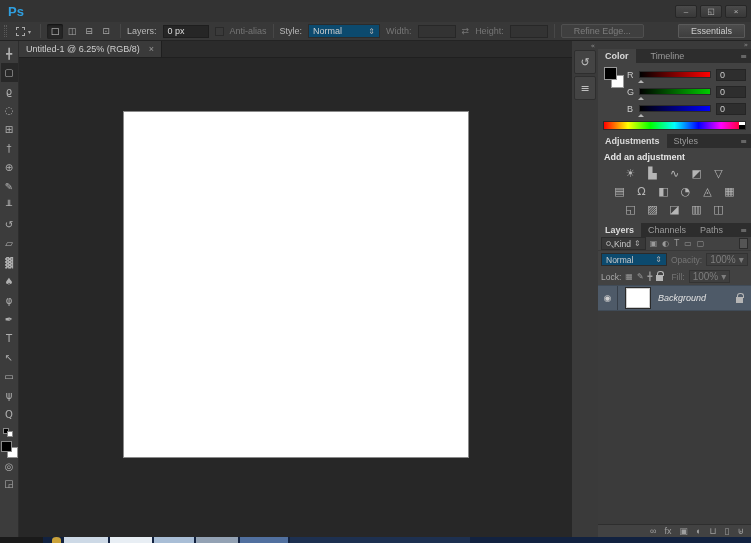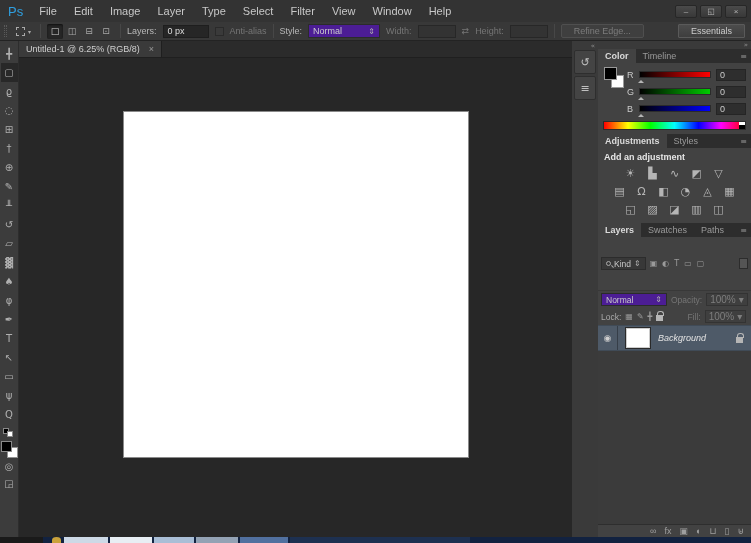--- a/index.html
+++ b/index.html
@@ -2,41 +2,41 @@
 <html><head>
 <meta charset="utf-8">
 <style>
   * { margin:0; padding:0; box-sizing:border-box; }
   html,body { width:751px; height:543px; overflow:hidden; background:#1a1a1a; }
   .app { width:751px; height:543px; background:#3a3a3a; font-family:"Liberation Sans",sans-serif; position:relative; display:flex; flex-direction:column; }
   .glyph, .tglyph, .aicon, .licon { font-family:"DejaVu Sans","Liberation Sans",sans-serif; }
 
   
   .menubar { height:22px; background:#333333; display:flex; align-items:center; padding-left:8px; flex:none; }
-  .ps-logo { color:#2f9fe0; font-weight:normal; font-size:13px; margin-right:16px; }
+  .ps-logo { color:#2f9fe0; font-weight:bold; font-size:13px; margin-right:16px; }
   .menus { display:flex; }
   .menu-item { color:#c8c8c8; font-size:11px; margin-right:17px; cursor:default; }
   .win-controls { margin-left:auto; display:flex; gap:3px; margin-right:4px; }
   .win-btn { width:22px; height:13px; background:linear-gradient(#4a4a4a,#383838); border:1px solid #272727; color:#b5b5b5; font-size:8px; line-height:11px; text-align:center; border-radius:2px; }
 
   
   .optionsbar { height:19px; background:#383838; border-bottom:1px solid #232323; display:flex; align-items:center; font-size:9px; color:#b8b8b8; padding:0 4px; gap:6px; flex:none; }
   .grip { width:3px; height:12px; border-left:1px dotted #5a5a5a; border-right:1px dotted #5a5a5a; }
   .tool-preset { display:flex; align-items:center; gap:3px; padding:1px 3px; }
   .preset-box { width:9px; height:9px; border:1px dashed #aaaaaa; display:inline-block; }
   .tiny-arrow { font-size:6px; color:#aaa; }
   .vsep { width:1px; height:14px; background:#2c2c2c; border-right:1px solid #474747; }
   .mode-btn { width:16px; height:15px; display:flex; align-items:center; justify-content:center; color:#a9a9a9; font-size:9px; border-radius:2px; }
   .mode-btn.active { background:#262626; box-shadow:inset 0 1px 2px #111; color:#d6d6d6; }
   .field { height:13px; background:#262626; border:1px solid #1e1e1e; color:#dddddd; font-size:9px; padding:0 4px; display:flex; align-items:center; }
   .field.small { width:46px; }
   .field.empty { width:38px; background:#333333; border-color:#272727; }
   .dim { color:#757575; }
   .checkbox { width:9px; height:9px; background:#3a3a3a; border:1px solid #2a2a2a; display:inline-block; }
-  .dropdown { height:14px; background:#4c1d95; border:1px solid #2b2b2b; color:#cccccc; display:flex; align-items:center; justify-content:space-between; padding:0 4px; gap:18px; }
+  .dropdown { height:14px; background:#0c4a6e; border:1px solid #2b2b2b; color:#cccccc; display:flex; align-items:center; justify-content:space-between; padding:0 4px; gap:18px; }
   .dd-style { width:72px; }
   .updown { font-size:8px; color:#b0b0b0; }
   .btn { background:#3f3f3f; border:1px solid #4f4f4f; border-radius:2px; color:#7c7c7c; font-size:9px; padding:1px 12px; }
   .workspace-btn { margin-left:auto; margin-right:2px; background:linear-gradient(#4c4c4c,#3e3e3e); border:1px solid #5a5a5a; border-radius:1px; color:#cccccc; font-size:9px; padding:1px 12px; }
 
   
   .main { flex:1; display:flex; min-height:0; }
 
   
   .toolbar { width:19px; background:#3c3c3c; border-right:1px solid #2d2d2d; display:flex; flex-direction:column; align-items:center; padding-top:3px; flex:none; }
@@ -97,21 +97,21 @@
 
   
   .adj-body { background:#424242; padding:2px 3px 3px 3px; }
   .adj-heading { font-size:9px; font-weight:bold; color:#e6e6e6; margin:2px 0 4px 3px; }
   .adj-row { display:flex; justify-content:center; gap:5px; margin-bottom:3px; }
   .aicon { width:17px; height:15px; display:flex; align-items:center; justify-content:center; color:#b5b5b5; font-size:11px; }
 
   
   .layers-panel { flex:1; display:flex; flex-direction:column; min-height:0; }
   .layers-body { flex:1; display:flex; flex-direction:column; background:#424242; min-height:0; }
-  .filter-row { display:flex; align-items:center; gap:4px; padding:20px 3px; border-bottom:1px solid #383838; flex:none; }
+  .filter-row { display:flex; align-items:center; gap:4px; padding:0 3px; border-bottom:1px solid #383838; flex:none; }
   .kind-chip { display:flex; align-items:center; gap:3px; background:#383838; border:1px solid #2c2c2c; height:13px; padding:0 4px; color:#c8c8c8; font-size:8.5px; }
   .mag { width:5px; height:5px; border:1px solid #a8a8a8; border-radius:50%; position:relative; }
   .mag::after { content:""; position:absolute; left:4px; top:4px; width:3px; height:1px; background:#a8a8a8; transform:rotate(45deg); }
   .ficons { display:flex; gap:5px; }
   .licon { color:#9a9a9a; font-size:8px; }
   .ftoggle { margin-left:auto; width:9px; height:11px; background:#555555; border:1px solid #2c2c2c; }
   .blend-row, .lock-row { display:flex; align-items:center; gap:4px; padding:2px 3px; flex:none; font-size:8.5px; }
   .dd-blend { width:66px; height:13px; font-size:8.5px; }
   .mini-dd { height:13px; background:#3f3f3f; border:1px solid #333333; color:#7e7e7e; font-size:10px; display:flex; align-items:center; gap:3px; padding:0 3px; }
   .lock-icons { display:flex; align-items:center; gap:4px; }
@@ -132,32 +132,20 @@
   .tb-seg { position:absolute; top:0; height:6px; }
   .tb-orb { position:absolute; left:52px; top:0px; width:9px; height:6px; border-radius:50% 50% 0 0; background:#caa23a; }
 </style>
 </head>
 <body>
 
 <div class="app">
 
   <div class="menubar">
     <span class="ps-logo">Ps</span>
-    <div class="menus">
-        <span class="menu-item">File</span>
-        <span class="menu-item">Edit</span>
-        <span class="menu-item">Image</span>
-        <span class="menu-item">Layer</span>
-        <span class="menu-item">Type</span>
-        <span class="menu-item">Select</span>
-        <span class="menu-item">Filter</span>
-        <span class="menu-item">View</span>
-        <span class="menu-item">Window</span>
-        <span class="menu-item">Help</span>
-      </div>
     <div class="win-controls">
       <div class="win-btn">–</div>
       <div class="win-btn">◱</div>
       <div class="win-btn">×</div>
     </div>
   </div>
 
   <div class="optionsbar">
     <div class="grip"></div>
     <div class="tool-preset">
@@ -292,21 +280,21 @@
             <div class="dock-btn glyph">↺</div>
             <div class="dock-btn glyph">≡</div>
           </div>
       </div>
 
       <div class="panels">
         <div class="dock-header glyph">»</div>
 
         <div>
           <div class="panel-tabs">
-            <div style="display:flex;">
+            <div style="display:flex;gap:8px;">
                 <span class="ptab active">Color</span>
                 <span class="ptab">Timeline</span>
               </div>
             <span class="pmenu glyph">≡</span>
           </div>
           <div class="color-body">
             <div class="color-row">
               <div class="cswatches">
                 <span class="cfg"></span>
                 <span class="cbg"></span>
@@ -368,21 +356,21 @@
                 <span class="aicon">▥</span>
                 <span class="aicon">◫</span>
               </div>
           </div>
         </div>
 
         <div class="layers-panel">
           <div class="panel-tabs">
             <div style="display:flex;">
                 <span class="ptab active">Layers</span>
-                <span class="ptab">Swatches</span>
+                <span class="ptab">Channels</span>
                 <span class="ptab">Paths</span>
               </div>
             <span class="pmenu glyph">≡</span>
           </div>
           <div class="layers-body">
             <div class="filter-row">
               <div class="kind-chip">
                 <span class="mag"></span>
                 <span>Kind</span>
                 <span class="updown glyph">⇕</span>
@@ -408,21 +396,21 @@
               </div>
             </div>
             <div class="lock-row">
               <span style="color:#aaa;">Lock:</span>
               <div class="lock-icons">
                   <span class="licon">▦</span>
                   <span class="licon">✎</span>
                   <span class="licon">╋</span>
                 </div>
               <span class="padlock"></span>
-              <span class="dim" style="margin-left:20px;text-align:right;">Fill:</span>
+              <span class="dim" style="margin-left:4px;text-align:right;">Fill:</span>
               <div class="mini-dd">
                 <span>100%</span>
                 <span class="glyph">▾</span>
               </div>
             </div>
             <div class="layer-row">
               <div class="eye-col">
                 <span class="eye glyph">◉</span>
               </div>
               <div class="layer-thumb"></div>

